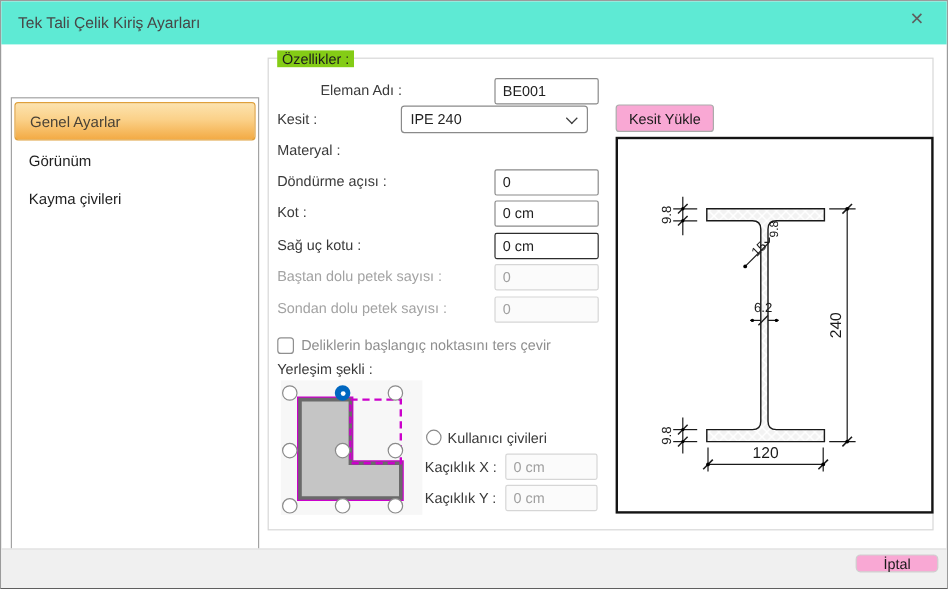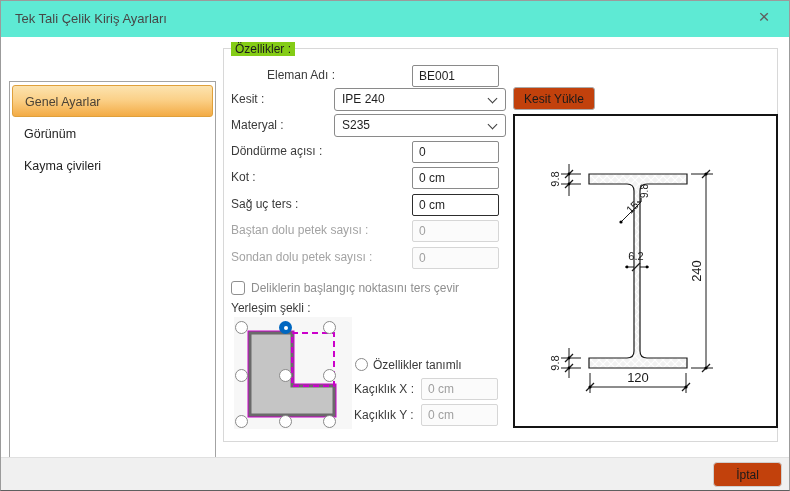--- a/index.html
+++ b/index.html
@@ -13,35 +13,35 @@
   .side-item { position:absolute; left:2px; width:201px; height:32px; line-height:32px; padding-left:12px; font-size:12.5px; color:#1e1e1e; cursor:pointer; }
   .side-item.selected { background:linear-gradient(#fce3af,#fbd189 45%,#f3ab45); border:1px solid #dfa03b; border-radius:3px; color:#4a4236; }
   .groupbox { position:absolute; left:222px; top:47px; width:555px; height:394px; border:1px solid #d8d8d8; }
   .group-label { position:absolute; left:230px; top:41px; background:#84cc16; padding:0 4px; color:#1c1c1c; }
   .lbl { position:absolute; left:230px; width:175px; color:#3a3a3a; }
   .lbl.dis { color:#a3a3a3; }
   .tb { position:absolute; height:22px; border:1px solid #8a8a8a; border-radius:2px; background:#fff; font-family:inherit; font-size:12px; color:#1f1f1f; padding:0 6px; outline:none; }
   .tb.narrow { left:411px; width:87px; }
   .tb.focused { border-color:#2d2d2d; }
   .tb.dis { border-color:#d6d6d6; background:#fbfbfb; color:#a0a0a0; }
-  .combo { position:absolute; left:333px; width:172px; height:23px; border:1px solid #8a8a8a; border-radius:3px; background:#fff; cursor:pointer; }
+  .combo { position:absolute; left:333px; width:156px; height:23px; border:1px solid #8a8a8a; border-radius:3px; background:#fff; cursor:pointer; }
   .combo .val { position:absolute; left:7px; top:3px; color:#1f1f1f; }
   .chev { position:absolute; right:9px; top:6px; width:7px; height:7px; border-right:1.4px solid #3d3d3d; border-bottom:1.4px solid #3d3d3d; transform:rotate(45deg); }
-  .btn { position:absolute; background:#c2410c; border:1px solid #cfcfcf; border-radius:4px; font-family:inherit; font-size:12px; color:#1a1a1a; cursor:pointer; }
+  .btn { position:absolute; background:#f9a8d4; border:1px solid #cfcfcf; border-radius:4px; font-family:inherit; font-size:12px; color:#1a1a1a; cursor:pointer; }
   .btn.loadsec { left:512px; top:86px; width:82px; height:23px; border-color:#ababab; border-radius:3px; }
   .checkbox { position:absolute; left:230px; top:280px; width:14px; height:14px; border:1px solid #8f8f8f; border-radius:3px; background:#fff; cursor:pointer; }
   .cb-label { position:absolute; left:250px; top:280px; color:#8f8f8f; }
   .placement { position:absolute; left:233px; top:316px; width:118px; height:112px; background:#f7f7f7; }
   .radio { position:absolute; width:13px; height:13px; border:1px solid #8a8a8a; border-radius:50%; background:#fff; cursor:pointer; }
   .radio.checked { border:2px solid #0067c0; background:#0067c0; }
   .radio.checked::after { content:""; position:absolute; left:2.5px; top:2.5px; width:4px; height:4px; border-radius:50%; background:#fff; }
   .preview { position:absolute; left:512px; top:113px; width:265px; height:314px; border:2px solid #141414; background:#fff; }
   .footer { position:absolute; left:0; top:456px; width:100%; height:35px; background:#f0f0f0; border-top:1px solid #e0e0e0; }
   .btn.ok { left:655px; top:461px; width:76px; height:23px;margin-top:48px; }
-  .btn.cancel { left:712px; top:461px; width:69px; height:25px; }
+  .btn.cancel { left:712px; top:461px; width:69px; height:15px; }
   svg text { font-family:"Liberation Sans","DejaVu Sans",sans-serif; fill:#1a1a1a; }
 </style>
 </head>
 <body>
 
 <div class="window">
 
   <div class="titlebar">
     <div class="title">Tek Tali Çelik Kiriş Ayarları</div>
     <div class="close-btn">×</div>
@@ -60,32 +60,28 @@
   <input class="tb narrow" style="top: 64px;" readonly="" value="BE001">
 
   <div class="lbl" style="top:91px;">Kesit :</div>
   <div class="combo" style="top:87px;">
     <span class="val">IPE 240</span>
     <span class="chev"></span>
   </div>
   <button class="btn loadsec">Kesit Yükle</button>
 
   <div class="lbl" style="top:117px;">Materyal :</div>
-  <div class="combo" style="top:113px;">
-    <span class="val">S235</span>
-    <span class="chev"></span>
-  </div>
 
   <div class="lbl" style="top:143px;">Döndürme açısı :</div>
   <input class="tb narrow" style="top: 140px;" readonly="" value="0">
 
   <div class="lbl" style="top:169px;">Kot :</div>
   <input class="tb narrow" style="top: 166px;" readonly="" value="0 cm">
 
-  <div class="lbl" style="top:196px;">Sağ uç ters :</div>
+  <div class="lbl" style="top:196px;">Sağ uç kotu :</div>
   <input class="tb narrow focused" style="top: 193px;" readonly="" value="0 cm">
 
   <div class="lbl dis" style="top:222px;">Baştan dolu petek sayısı :</div>
   <input class="tb narrow dis" style="top: 219px;" readonly="" value="0">
 
   <div class="lbl dis" style="top:249px;">Sondan dolu petek sayısı :</div>
   <input class="tb narrow dis" style="top: 246px;" readonly="" value="0">
 
   <div class="checkbox"></div>
   <div class="cb-label">Deliklerin başlangıç noktasını ters çevir</div>
@@ -103,21 +99,21 @@
     <div class="radio" style="left:89px;top:4px;"></div>
     <div class="radio" style="left:1px;top:52px;"></div>
     <div class="radio" style="left:45px;top:52px;"></div>
     <div class="radio" style="left:89px;top:52px;"></div>
     <div class="radio" style="left:1px;top:98px;"></div>
     <div class="radio" style="left:45px;top:98px;"></div>
     <div class="radio" style="left:89px;top:98px;"></div>
   </div>
 
   <div class="radio" style="left:354px;top:357px;"></div>
-  <div class="lbl" style="left:372px;top:357px;width:120px;">Özellikler tanımlı</div>
+  <div class="lbl" style="left:372px;top:357px;width:120px;">Kullanıcı çivileri</div>
 
   <div class="lbl" style="left:353px;top:381px;width:65px;">Kaçıklık X :</div>
   <input class="tb dis" style="left: 420px; top: 377px; width: 77px;" readonly="" value="0 cm">
 
   <div class="lbl" style="left:353px;top:407px;width:65px;">Kaçıklık Y :</div>
   <input class="tb dis" style="left: 420px; top: 403px; width: 77px;" readonly="" value="0 cm">
 
   <div class="preview">
     <svg width="261" height="310" viewBox="0 0 261 310">
       <defs>

